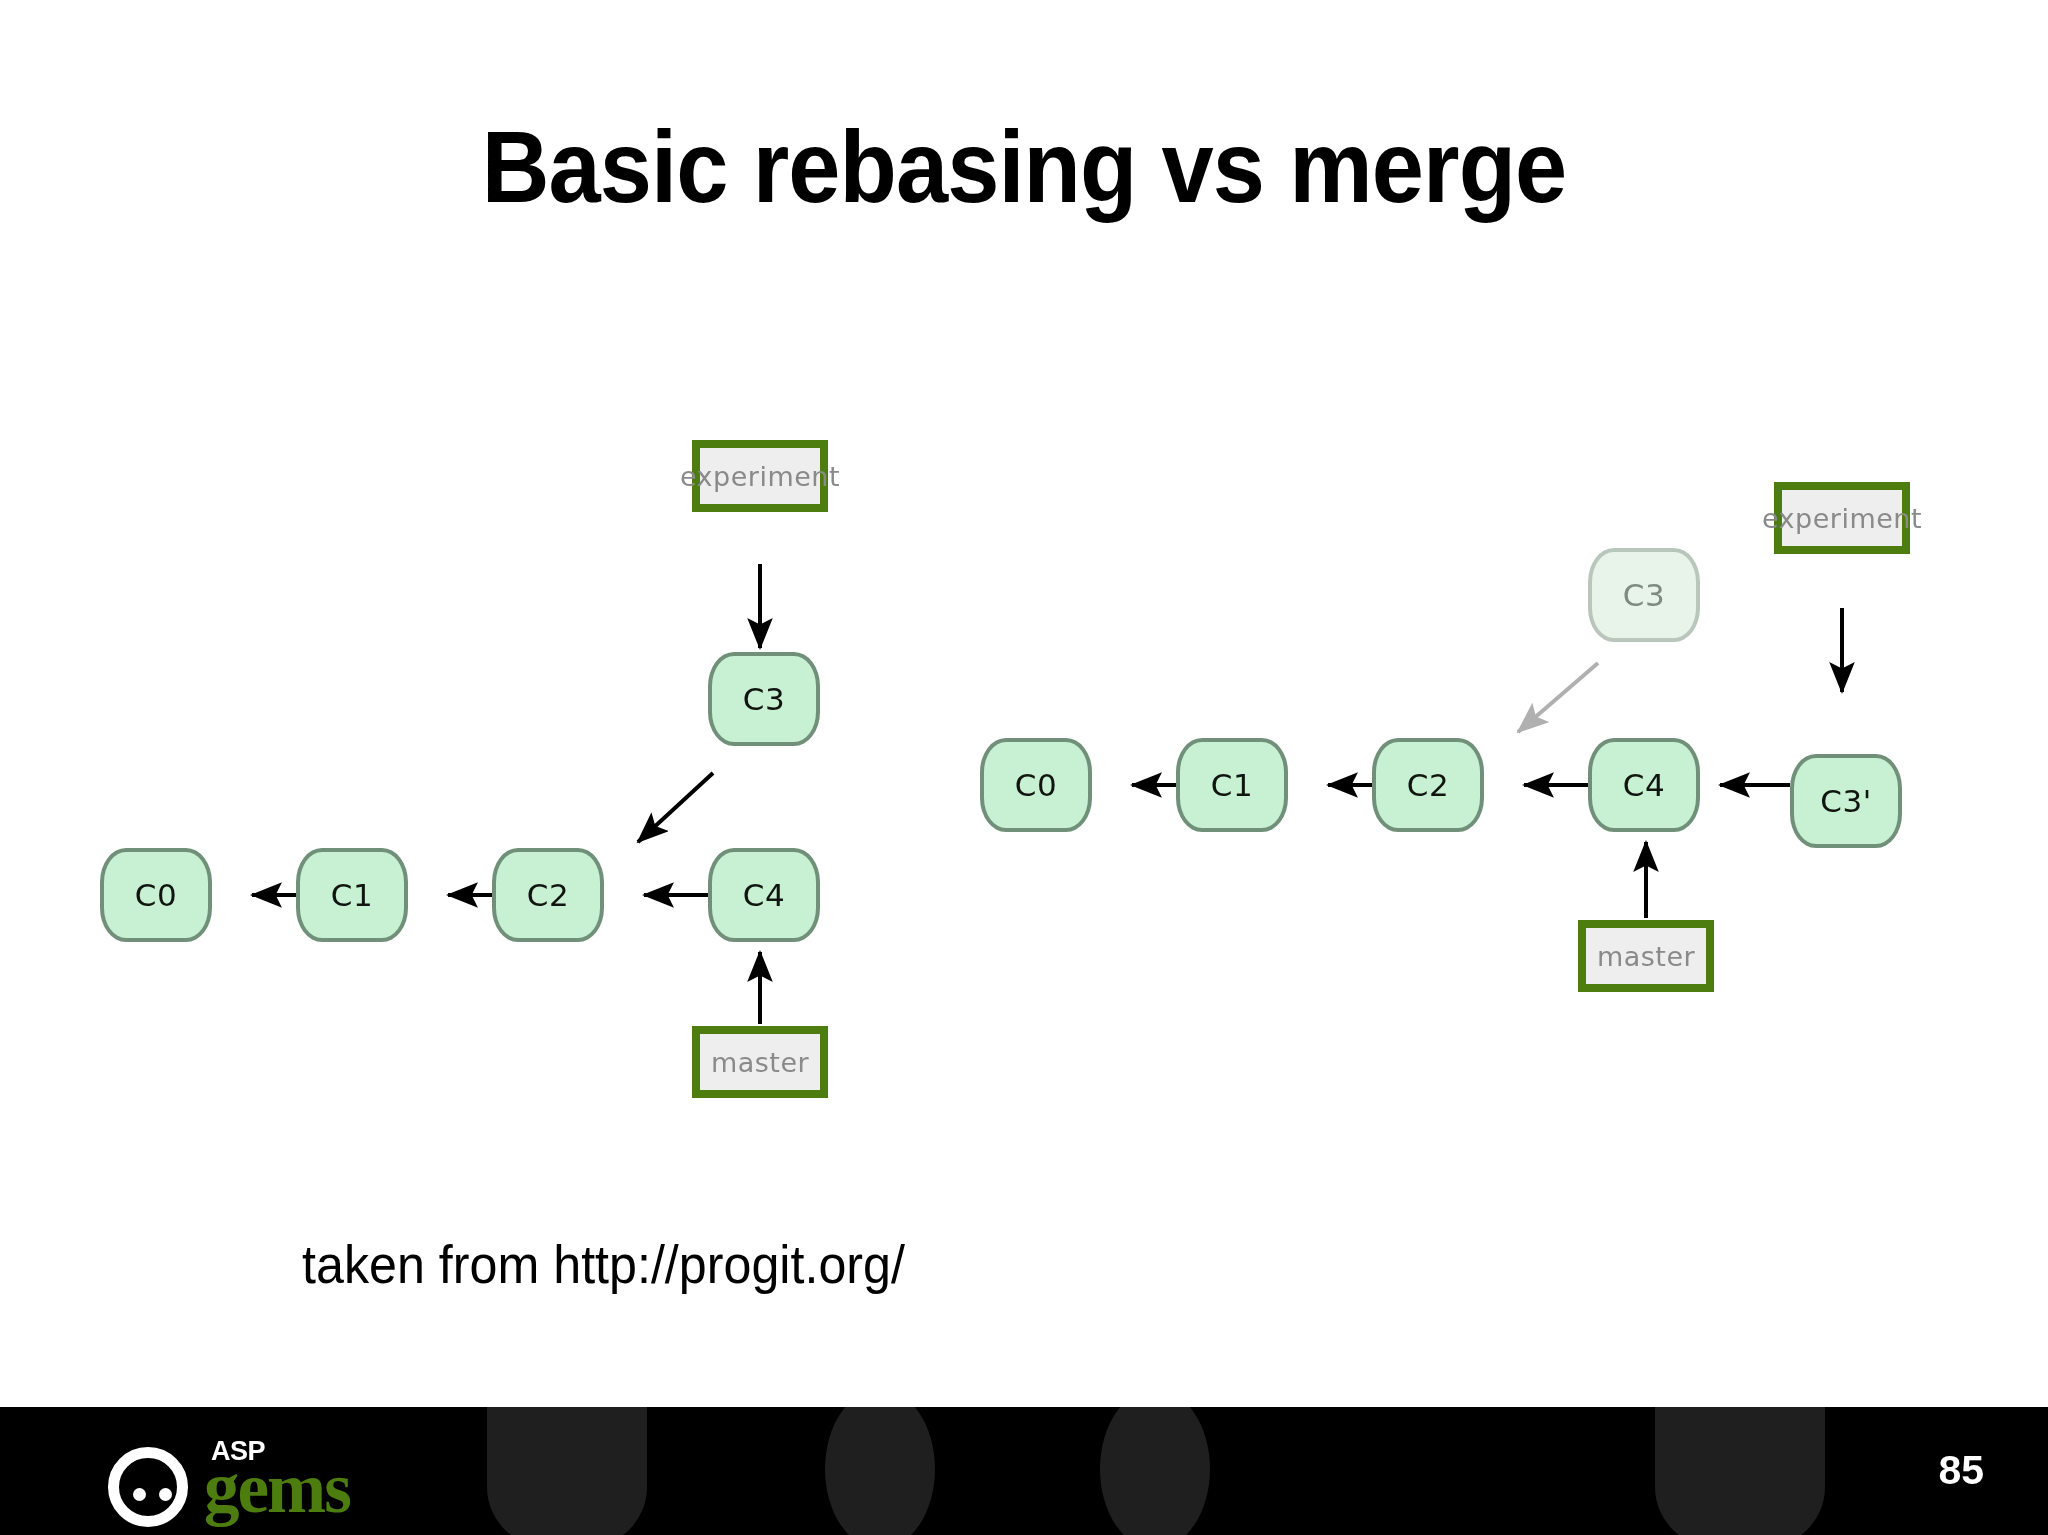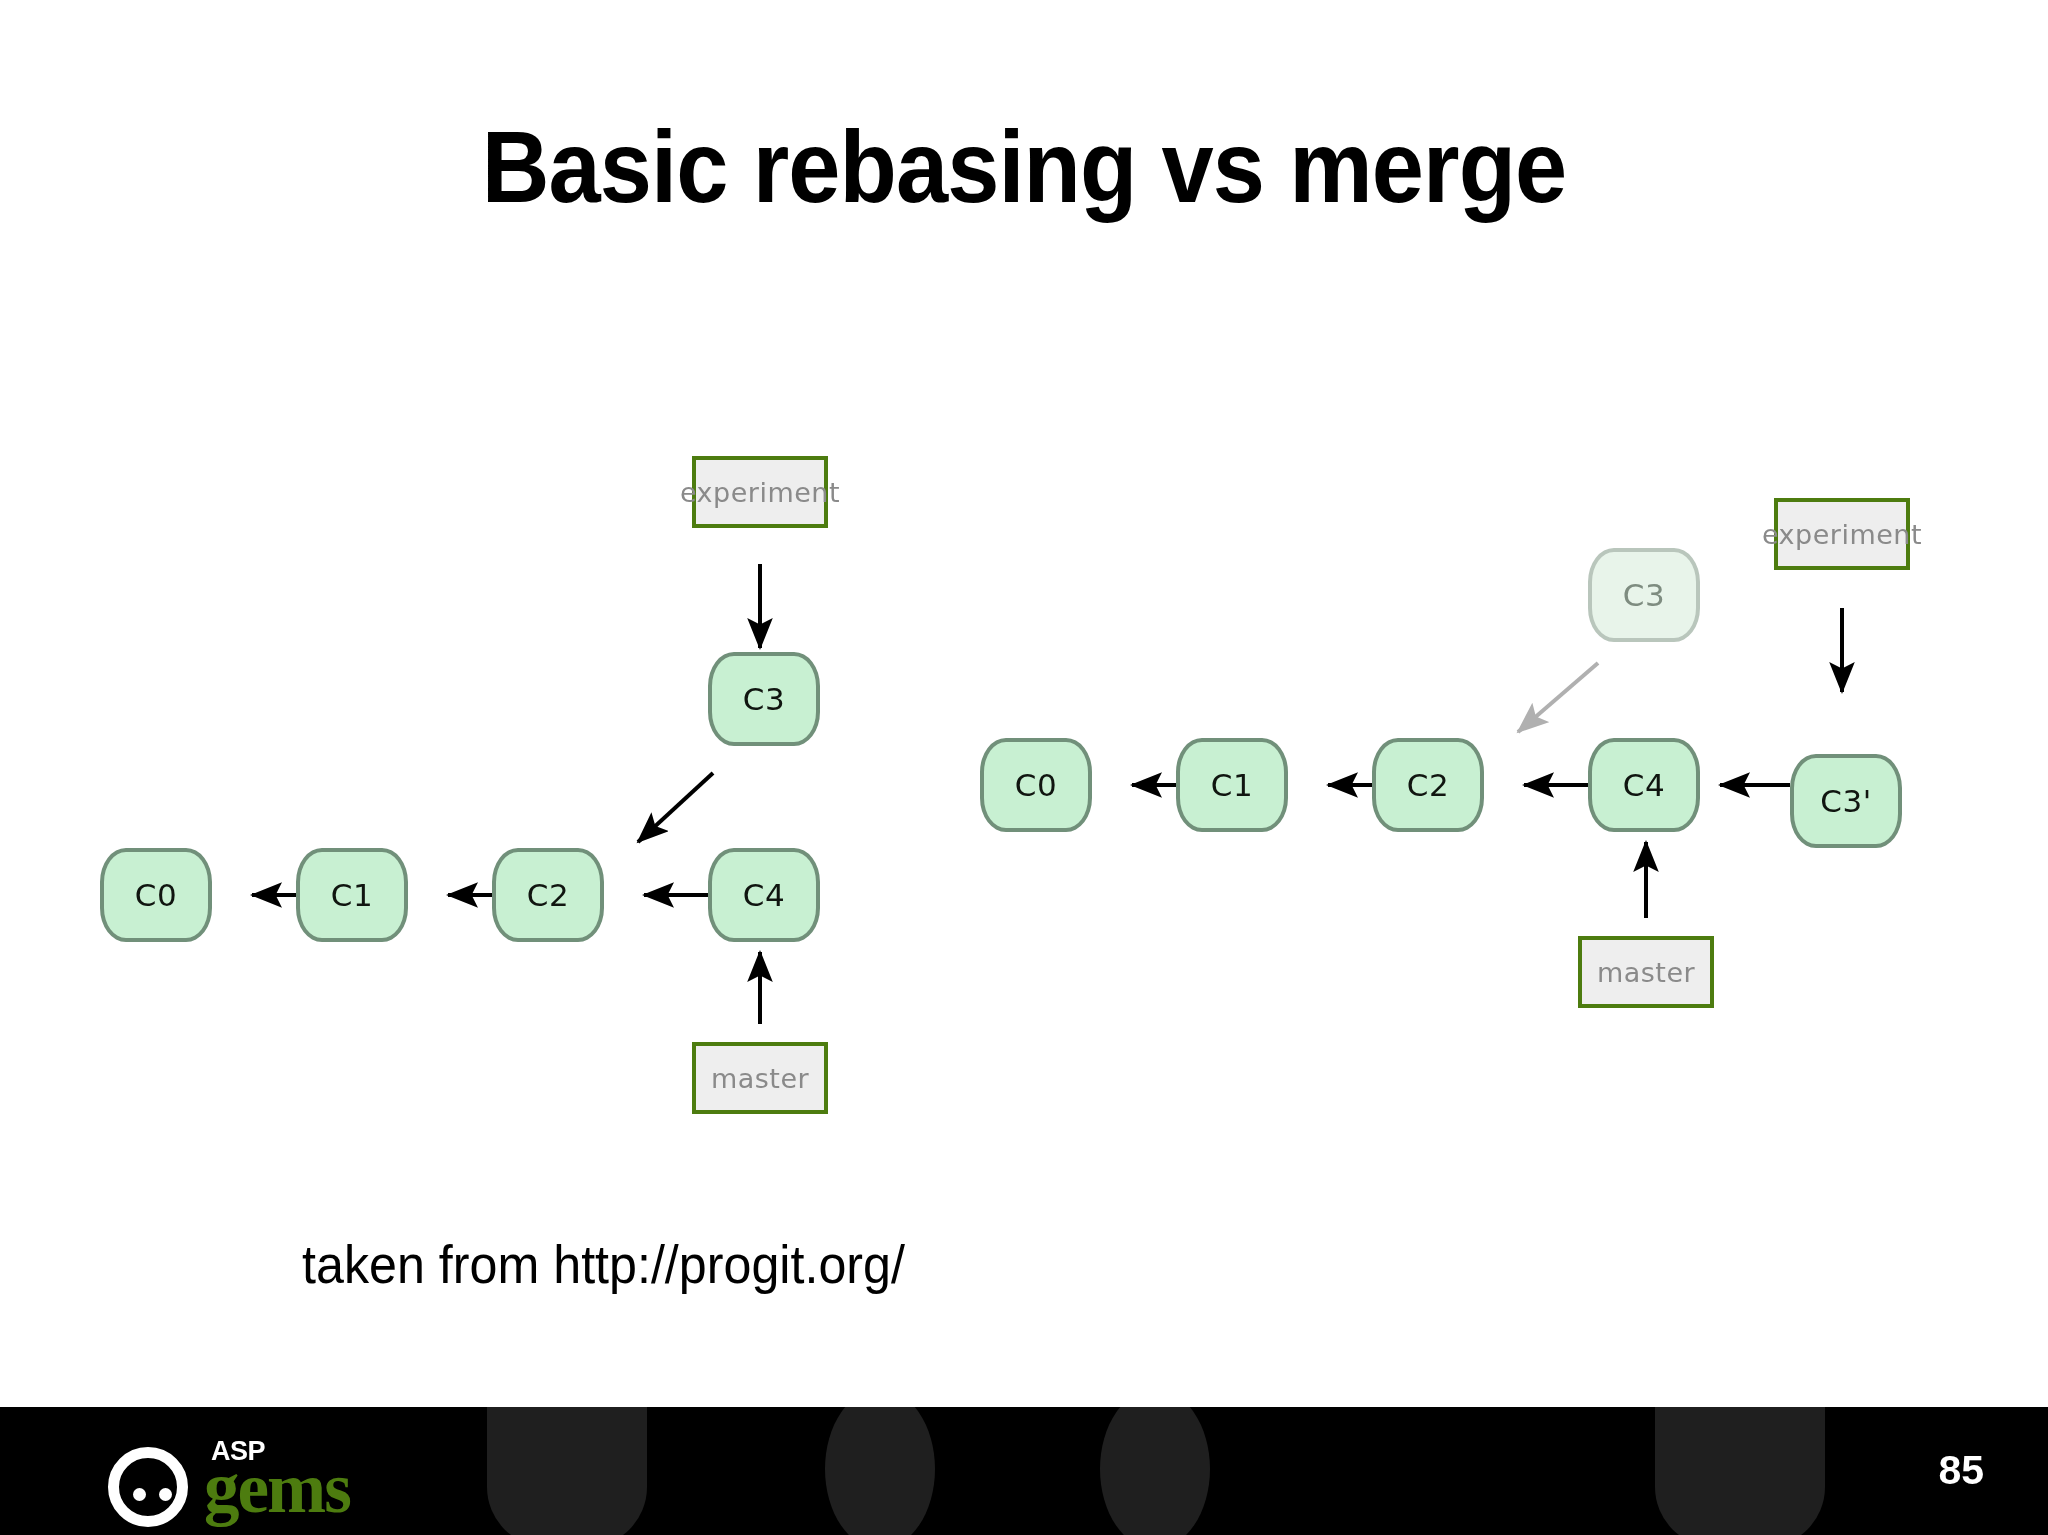--- a/index.html
+++ b/index.html
@@ -48,28 +48,27 @@
   .commit.faded{
     background:#e8f4ea;
     border-color:#b9c6bc;
     color:#7e8c80;
   }
 
   
   .branch-label{
     position:absolute;
     background:#eeeeee;
-    border:4px solid #4d7c0f;
+    border:8px solid #4d7c0f;
     display:flex; align-items:center; justify-content:center;
     font-family:"DejaVu Sans", sans-serif;
     font-size:27px;
     color:#8a8a8a;
     letter-spacing:0.5px;
     white-space:nowrap;
-    margin-top:16px;
   }
 
   .svg-layer{ position:absolute; left:0; top:0; overflow:visible; }
 
   
   .attribution{
     position:absolute; left:302px; top:1233px;
     font-family:"Liberation Sans", sans-serif;
     font-size:54px;
     color:#000;

